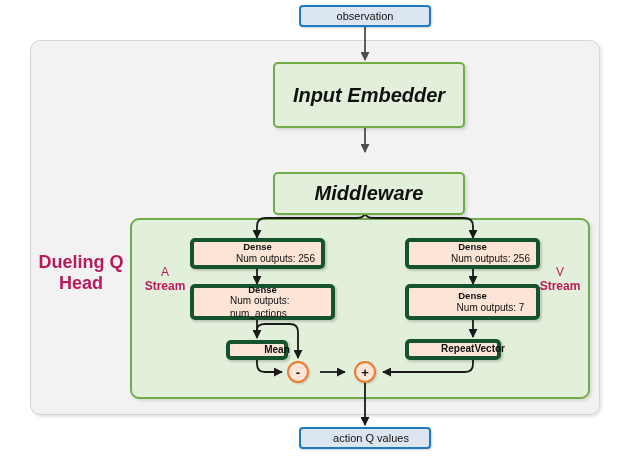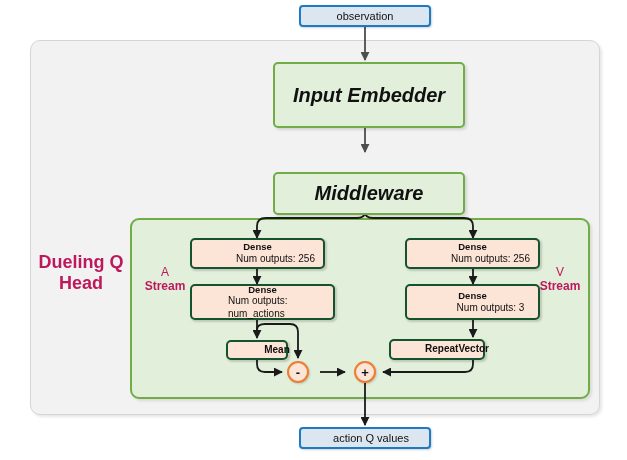--- a/index.html
+++ b/index.html
@@ -74,21 +74,21 @@
     font-weight: bold;
     color: #111111;
     box-shadow: 2px 2px 3px rgba(0,0,0,0.13);
     font-style: italic;
   }
 
   
   .orange-box {
     position: absolute;
     background: #fce4d6;
-    border: 2px solid #14532d;
+    border: 4px solid #14532d;
     border-radius: 5px;
     box-sizing: border-box;
     display: flex;
     flex-direction: column;
     align-items: center;
     justify-content: center;
     color: #111111;
     box-shadow: 1.5px 1.5px 2px rgba(0,0,0,0.16);
     line-height: 1.25;
   }
@@ -234,24 +234,24 @@
     <span class="single">Mean</span>
   </div>
 
   <div class="orange-box" style="left:405px; top:238px; width:135px; height:31px;">
     <span class="l1">Dense</span>
     <span class="l2">Num outputs: 256</span>
   </div>
 
   <div class="orange-box" style="left:405px; top:284px; width:135px; height:36px;">
     <span class="l1">Dense</span>
-    <span class="l2">Num outputs: 3</span>
-  </div>
-
-  <div class="orange-box" style="left:389px; top:339px; width:96px; height:21px;">
+    <span class="l2">Num outputs: 7</span>
+  </div>
+
+  <div class="orange-box" style="left:405px; top:339px; width:96px; height:21px;">
     <span class="single">RepeatVector</span>
   </div>
 
   <div class="op-circle" style="left:287px; top:361px;">
     <span>-</span>
   </div>
 
   <div class="op-circle" style="left:354px; top:361px;">
     <span>+</span>
   </div>

